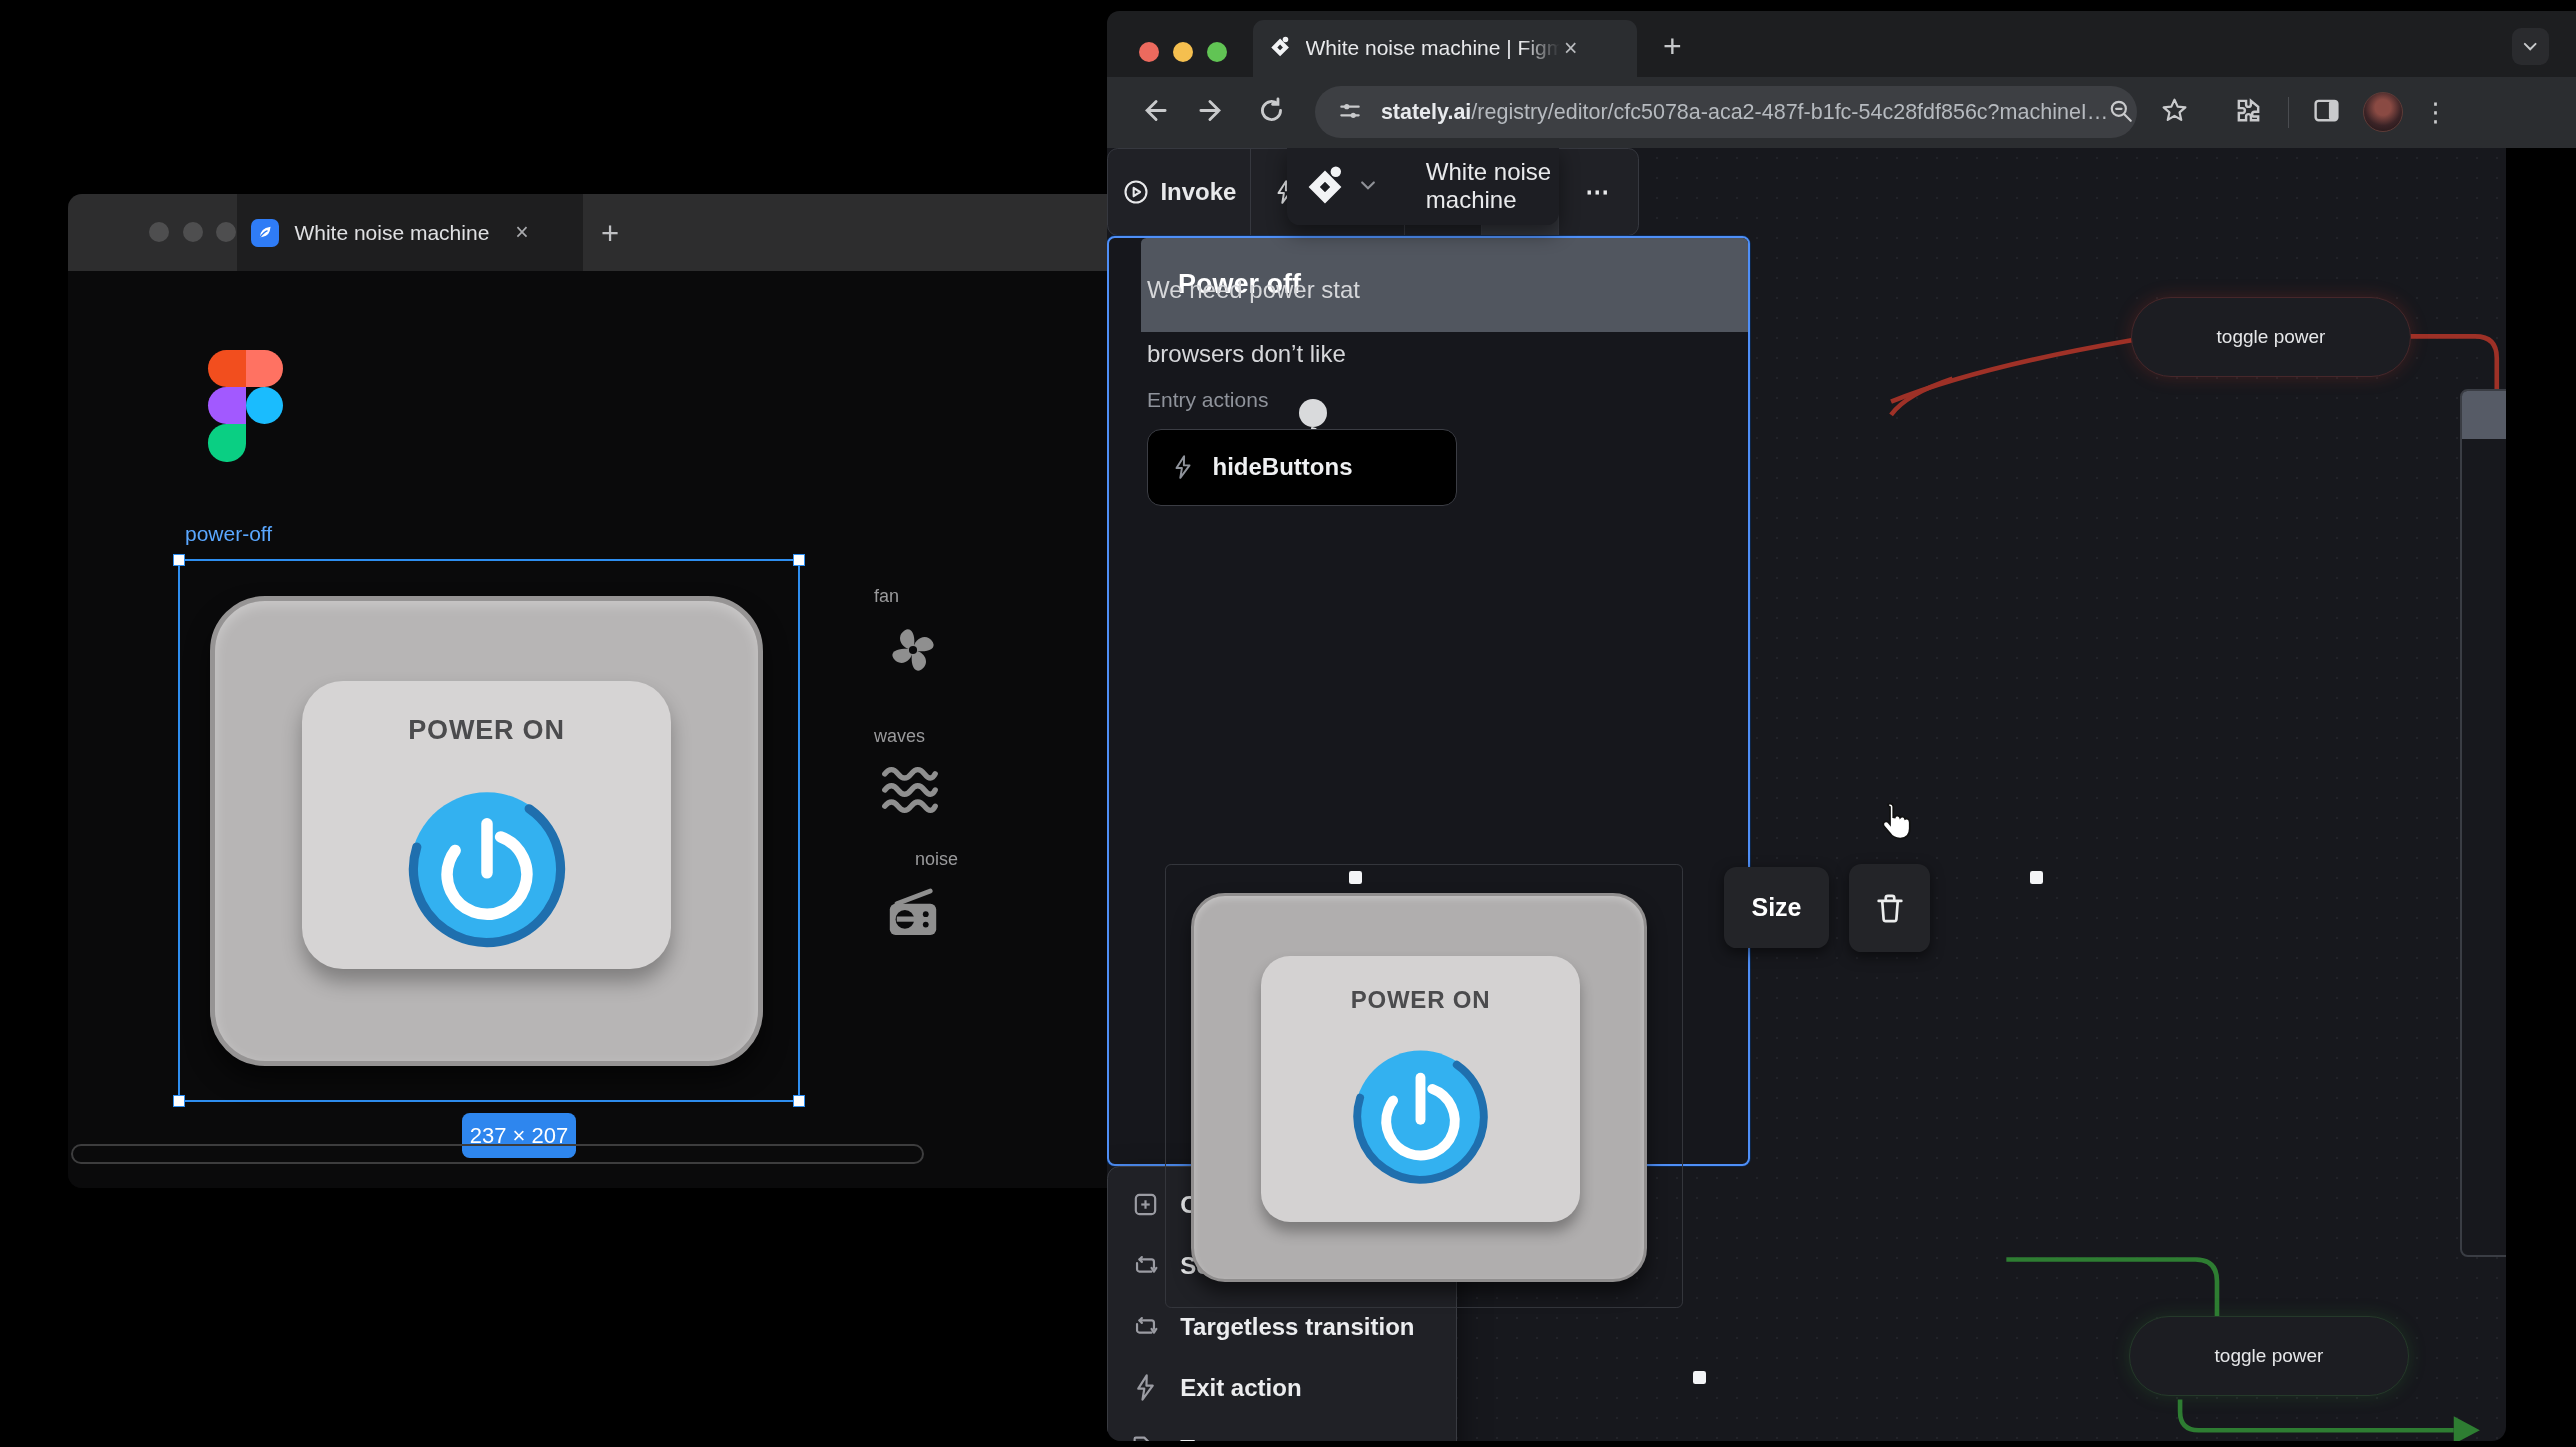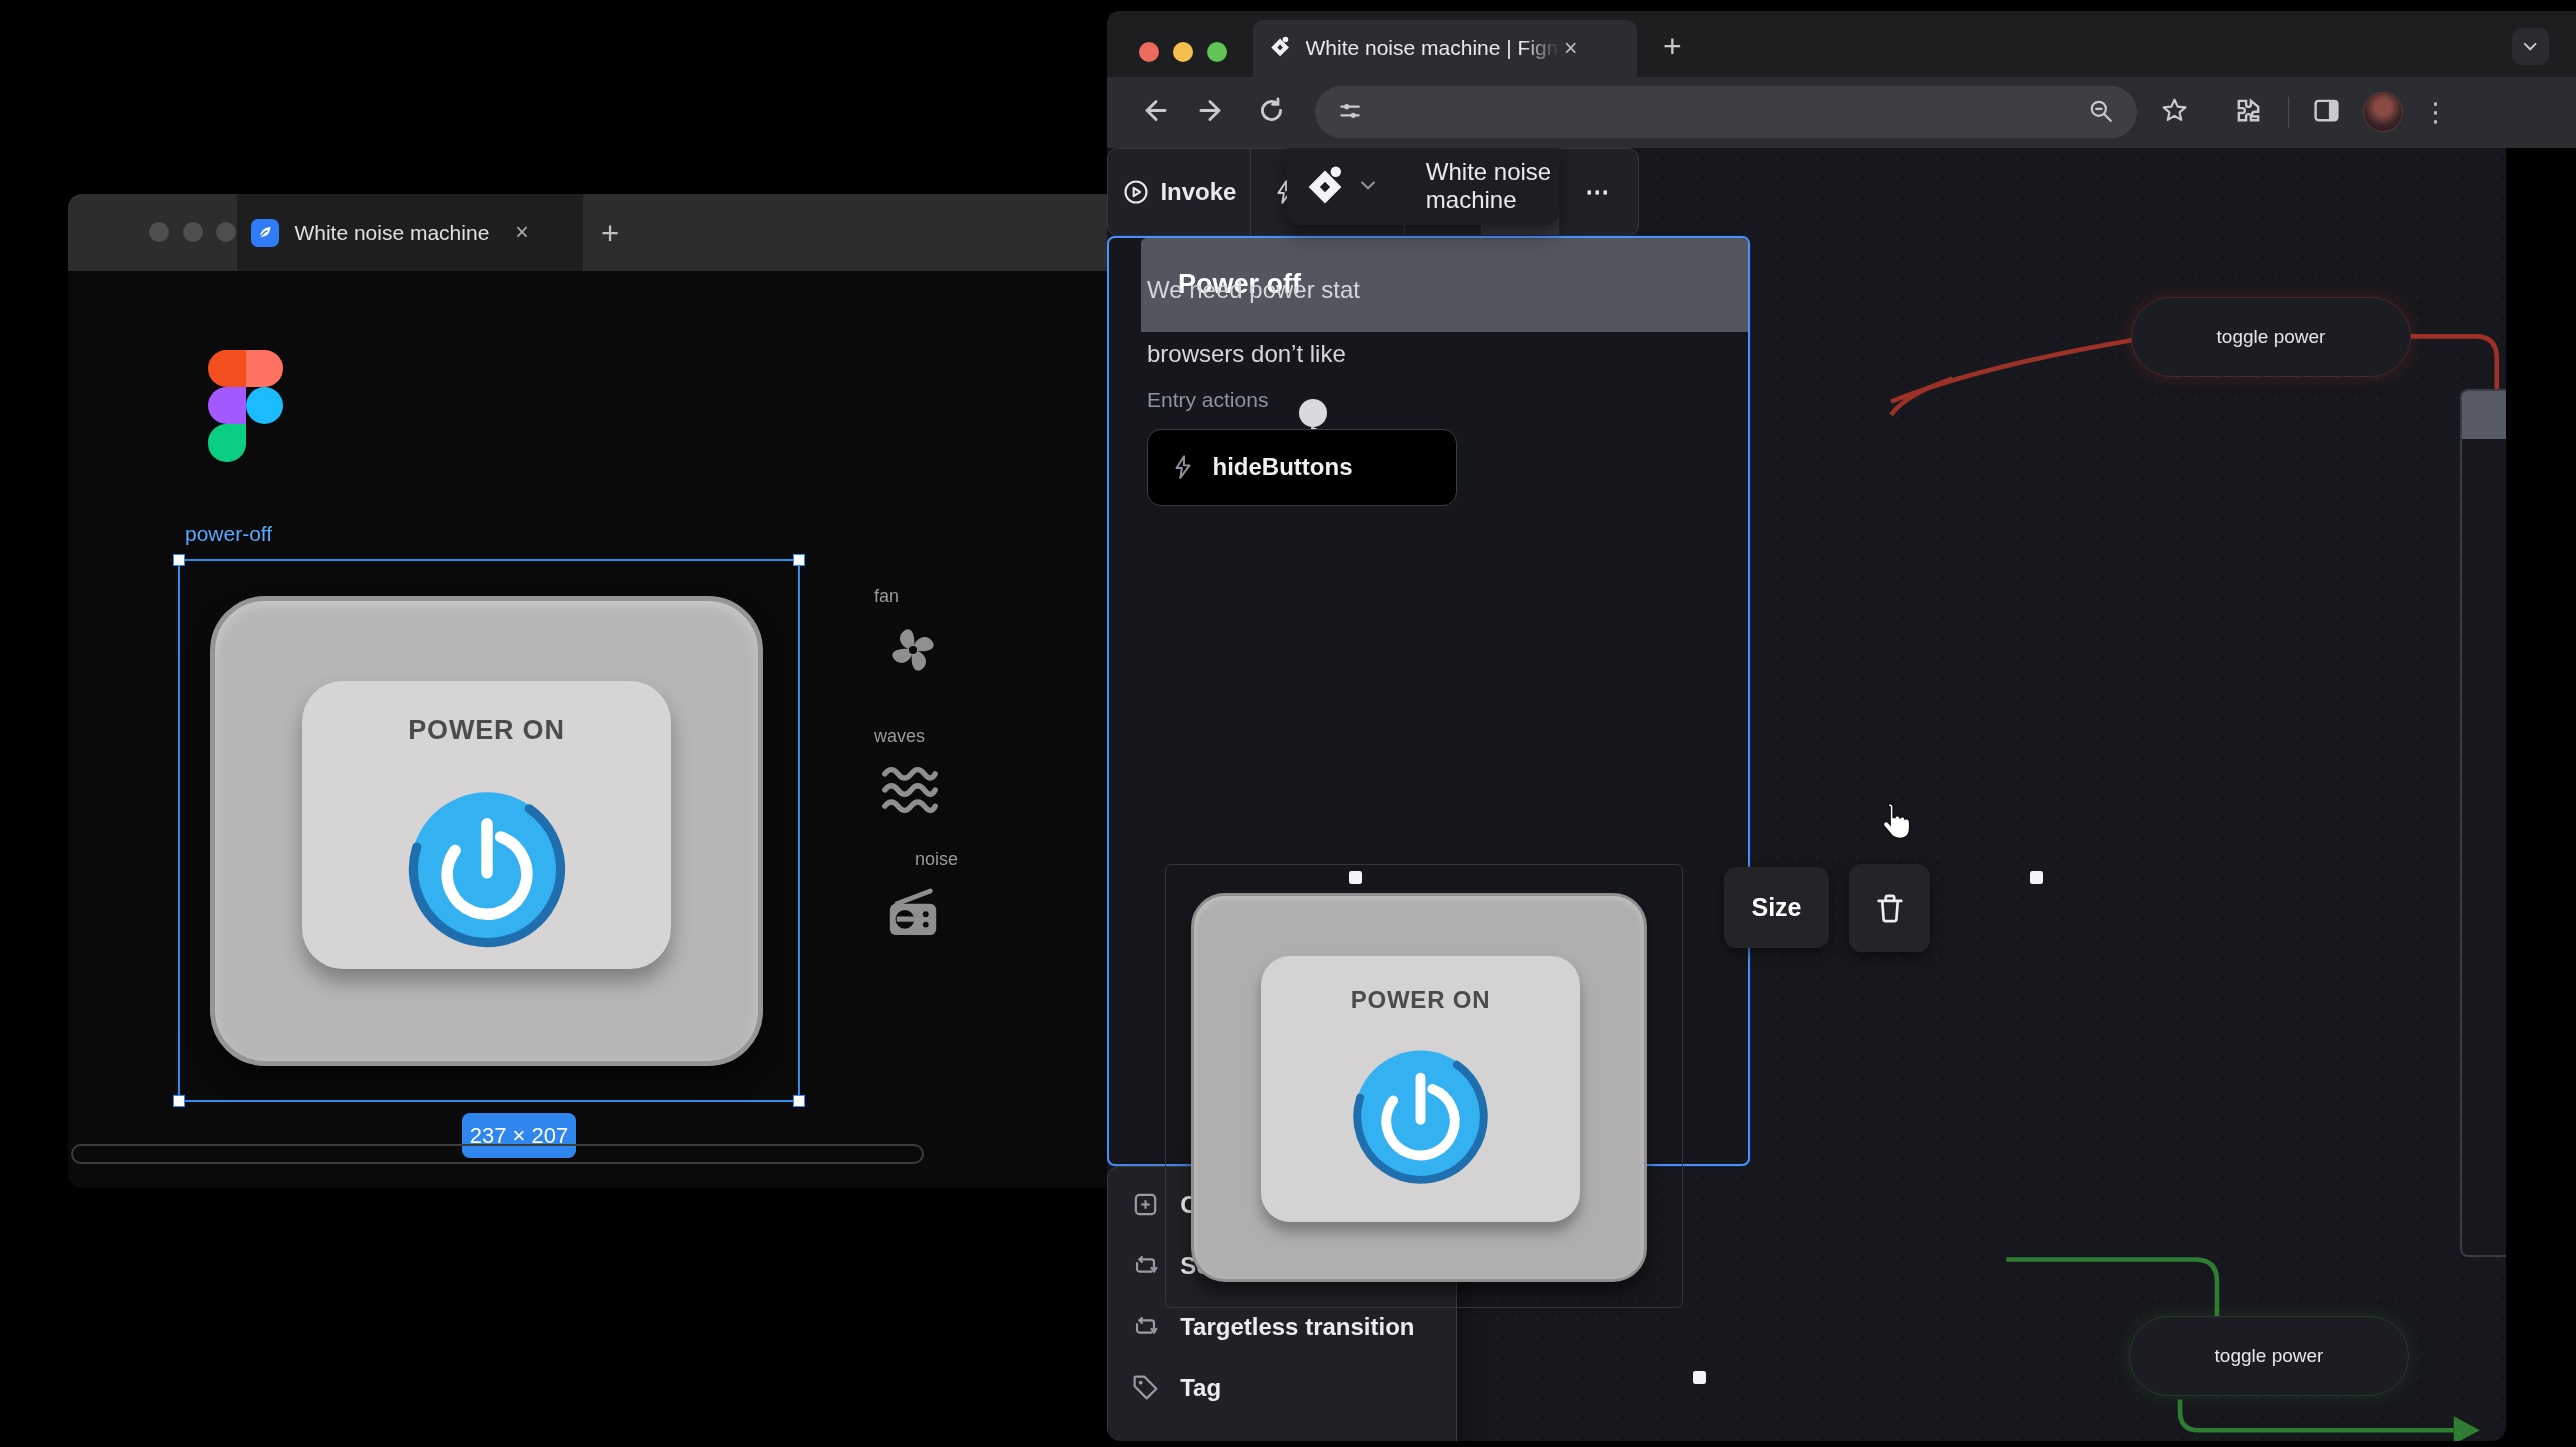--- a/index.html
+++ b/index.html
@@ -205,20 +205,23 @@
           </svg>
       </span>
       <div id="omnibox" style="margin-left:28px;">
         <span style="margin-left:21.5px;">
           <svg width="26" height="26" viewBox="0 0 24 24" stroke="#c9cacc" stroke-width="2" fill="none" stroke-linecap="round">
             <line x1="4" y1="8" x2="20" y2="8"></line>
               <circle cx="9" cy="8" r="2.4" fill="#c9cacc" stroke="none"></circle>
             <line x1="4" y1="16" x2="20" y2="16"></line>
               <circle cx="15" cy="16" r="2.4" fill="#c9cacc" stroke="none"></circle>
           </svg>
+        </span>
+        <span style="margin-left:18.4px; font-size:21.5px; white-space:nowrap;">
+          <span style="color:#e8eaed; font-weight:bold;">stately.ai</span><span style="color:#b6babf;">/registry/editor/cfc5078a-aca2-487f-b1fc-54c28fdf856c?machineI…</span>
         </span>
         <span style="margin-left:auto; margin-right:23px;">
           <svg width="26" height="26" viewBox="0 0 24 24">
               <circle cx="10" cy="10" r="6.5" stroke="#c9cacc" stroke-width="2" fill="none"></circle>
               <line x1="15" y1="15" x2="21" y2="21" stroke="#c9cacc" stroke-width="2" stroke-linecap="round"></line>
               <line x1="7.5" y1="10" x2="12.5" y2="10" stroke="#c9cacc" stroke-width="2" stroke-linecap="round"></line>
             </svg>
         </span>
       </div>
       <span style="margin-left:23px;">
@@ -374,20 +377,26 @@
           <svg class="menu-icon" viewBox="0 0 24 24" fill="none" stroke="currentColor" stroke-width="1.8" stroke-linecap="round" stroke-linejoin="round">
               <path d="M7 7 H17 a2 2 0 0 1 2 2 v5"></path>
               <path d="M17 17 H7 a2 2 0 0 1 -2-2 V10"></path>
               <path d="M9 5 L7 7 L9 9"></path>
               <path d="M17 14 L19 17 L21 14"></path>
             </svg>
           <span>Targetless transition</span>
         </div>
         <div class="menu-row">
           <svg class="menu-icon" viewBox="0 0 24 24" fill="none" stroke="currentColor" stroke-width="1.8" stroke-linejoin="round">
+              <path d="M13 2 L6 13 H11 L9.5 22 L18 10.5 H12.8 Z"></path>
+            </svg>
+          <span>Exit action</span>
+        </div>
+        <div class="menu-row">
+          <svg class="menu-icon" viewBox="0 0 24 24" fill="none" stroke="currentColor" stroke-width="1.8" stroke-linejoin="round">
               <path d="M3 11 V4 a1 1 0 0 1 1-1 h7 l10 10 -8 8 Z"></path>
               <circle cx="8" cy="8" r="1.6" fill="currentColor" stroke="none"></circle>
             </svg>
           <span>Tag</span>
         </div>
 
       </div>
 
       <svg class="abs" style="left:768px; top:653px;" width="40" height="45" viewBox="0 0 32 36">
         <path d="M12 2 c1.6 0 2.6 1 2.6 2.8 V13 l1.2 .2 c.3-1 1.2-1.6 2.3-1.5 1 .1 1.7 .7 2 1.6 .5-.6 1.3-.9 2.2-.7 1 .2 1.6 .9 1.8 1.8 .5-.3 1.1-.4 1.8-.2 1.3 .4 1.9 1.4 1.9 3 V22 c0 5-2.6 8-7.6 8 -4.4 0 -6.6-1.4-8.6-4.6 L7.2 20.2 c-1-1.5-.6-3 .6-3.6 1.1-.6 2.4-.2 3.3 .9 l.9 1.1 V4.8 C9.4 3 10.4 2 12 2 Z" fill="#fff" stroke="#111" stroke-width="1.4"></path>

